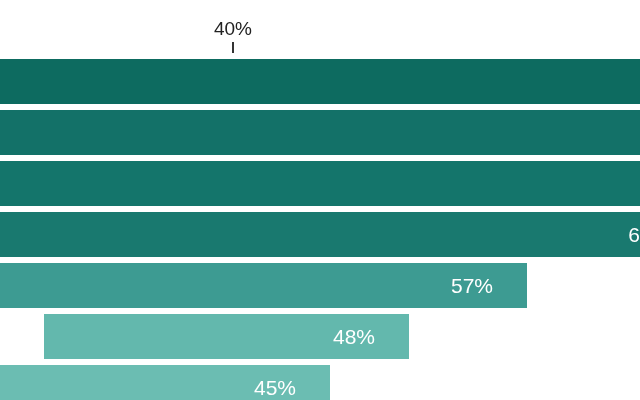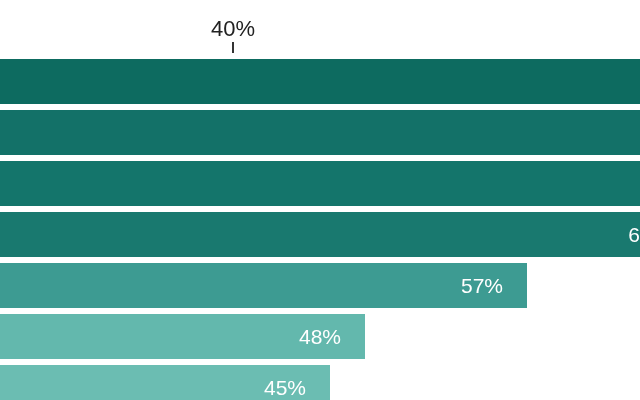--- a/index.html
+++ b/index.html
@@ -26,21 +26,21 @@
     overflow: hidden;
   }
   .axis-tick-group {
     position: absolute;
     top: 0;
     transform: translateX(-50%);
     text-align: center;
     width: 90px;
   }
   .axis-tick-label {
-    font-size: 22px;
+    font-size: 19px;
     line-height: 17px;
     color: #222222;
     padding-top: 20px;
     letter-spacing: 0px;
     white-space: nowrap;
   }
   .axis-tick-mark {
     width: 2px;
     height: 11px;
     background: #333333;
@@ -70,21 +70,21 @@
   }
   .bar-value {
     position: absolute;
     top: 0;
     height: 45px;
     line-height: 45px;
     font-size: 21px;
     color: #ffffff;
     white-space: nowrap;
     padding-right: 18px;
-    right: 6px;
+    right: 16px;
     text-align: center;
   }
 </style>
 </head>
 <body>
 
 <div id="chart-root">
 
   <div class="axis-layer">
     <div class="axis-tick-group" style="left:233px;">
@@ -113,21 +113,21 @@
     <div class="bar-row" style="top:212px;width:640px;">
       <div class="bar" style="width:640px;background:#19796f;"></div>
       <div class="bar-value" style="left:0;right:auto;width:640px;text-align:right;padding-right:0;">6</div>
     </div>
 
     <div class="bar-row" style="top:263px;width:527px;">
       <div class="bar" style="width:527px;background:#3d9b92;"></div>
       <div class="bar-value">57%</div>
     </div>
 
-    <div class="bar-row" style="top:314px;width:365px;">
+    <div class="bar-row" style="top:314px;width:365px;margin-left:44px;">
       <div class="bar" style="width:365px;background:#63b8ad;"></div>
       <div class="bar-value">48%</div>
     </div>
 
     <div class="bar-row" style="top:365px;width:330px;">
       <div class="bar" style="width:330px;background:#6bbdb2;"></div>
       <div class="bar-value">45%</div>
     </div>
 
   </div>

